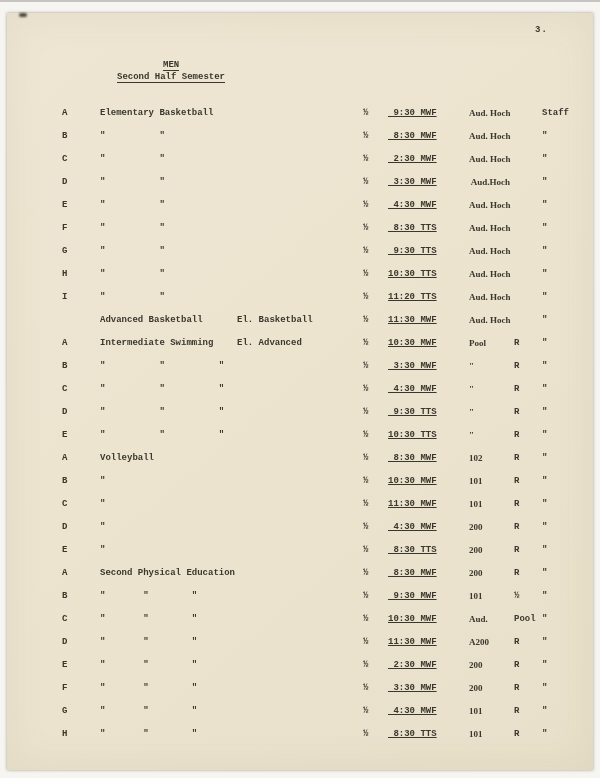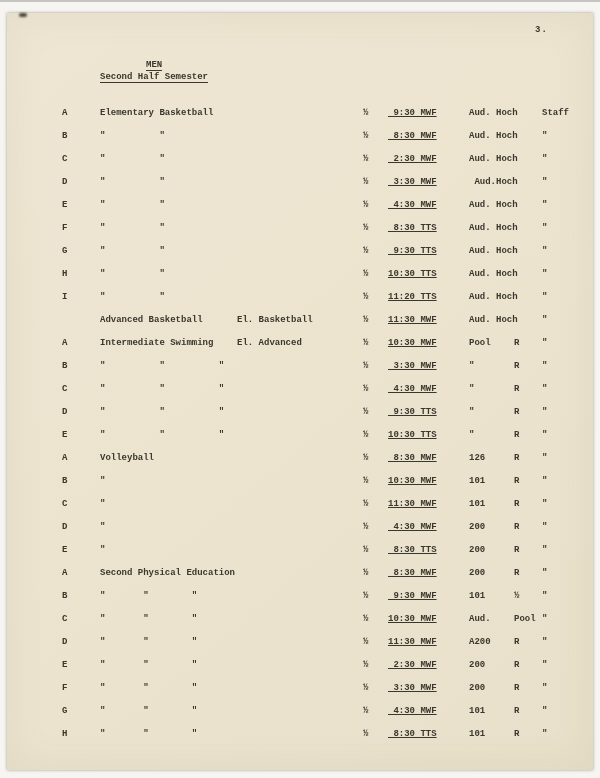--- a/index.html
+++ b/index.html
@@ -10,32 +10,32 @@
   }
   .edge-line{position:absolute;top:0;left:0;right:0;height:2px;background:#c6c5c1;}
   .paper{
     position:absolute;left:7px;top:13px;width:586px;height:757px;
     background:linear-gradient(140deg,#eee6d3 0%,#ece4cf 45%,#e8e0ca 100%);
     box-shadow:0 0 3px rgba(60,55,40,.45), inset 0 0 40px rgba(120,105,70,.08);
   }
   .speck{position:absolute;left:12px;top:0px;width:8px;height:4px;background:#4a463d;border-radius:2px;filter:blur(1px);}
   .ink{color:#3a372e;font-weight:bold;font-size:9px;}
   .page-number{position:absolute;left:528px;top:12px;letter-spacing:1px;}
-  .title-block{position:absolute;left:93px;top:47px;line-height:11.5px;}
+  .title-block{position:absolute;left:110px;top:47px;line-height:11.5px;}
   .t1{margin-left:46px;}
   .u{border-bottom:1px solid #3a372e;padding-bottom:0px;}
   .rows{position:absolute;left:55px;top:95px;right:0;}
   .row{display:flex;height:23px;white-space:pre;align-items:flex-start;}
   .c{flex:none;white-space:pre;overflow:visible;}
   .sec{width:38px;}
   .course{width:137px;}
   .alt{width:126px;}
   .half{width:25px;}
   .time{width:81px;text-decoration:underline;}
-  .loc{width:45px;}
+  .loc{width:45px;font-family:Liberation Serif, serif;}
   .instr{width:28px;}
   .staff{width:40px;}
 </style>
 </head>
 <body>
 
 <div class="edge-line"></div>
 
 <div class="paper">
   <div class="speck"></div>
@@ -197,21 +197,21 @@
     <span class="c loc">"</span>
     <span class="c instr">R</span>
     <span class="c staff">"</span>
   </div>
       <div class="row">
     <span class="c sec">A</span>
     <span class="c course">Volleyball</span>
     <span class="c alt"></span>
     <span class="c half">½</span>
     <span class="c time"> 8:30 MWF</span>
-    <span class="c loc">126</span>
+    <span class="c loc">102</span>
     <span class="c instr">R</span>
     <span class="c staff">"</span>
   </div>
       <div class="row">
     <span class="c sec">B</span>
     <span class="c course">"</span>
     <span class="c alt"></span>
     <span class="c half">½</span>
     <span class="c time">10:30 MWF</span>
     <span class="c loc">101</span>

